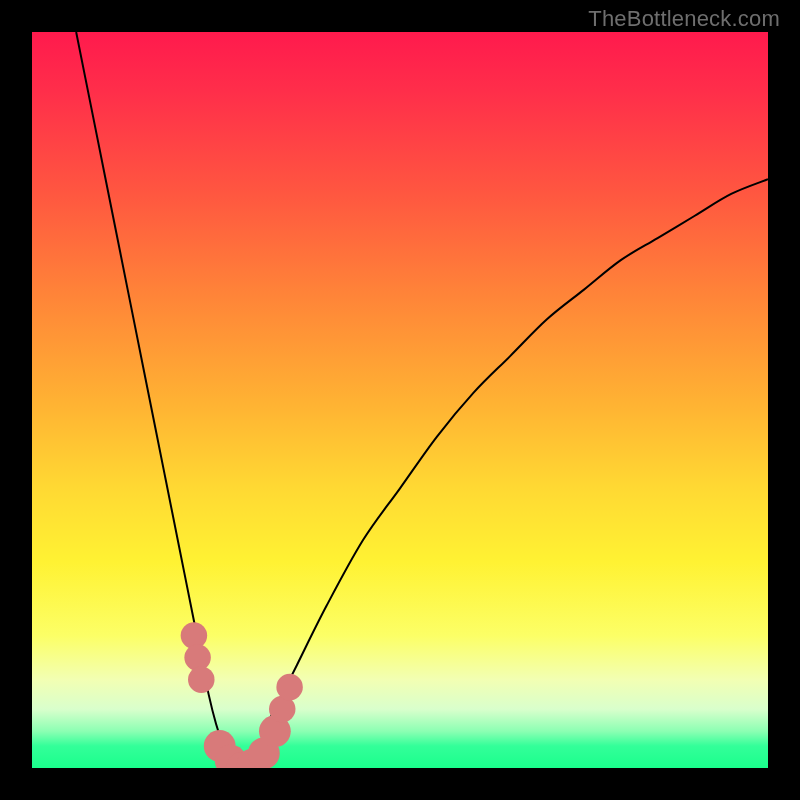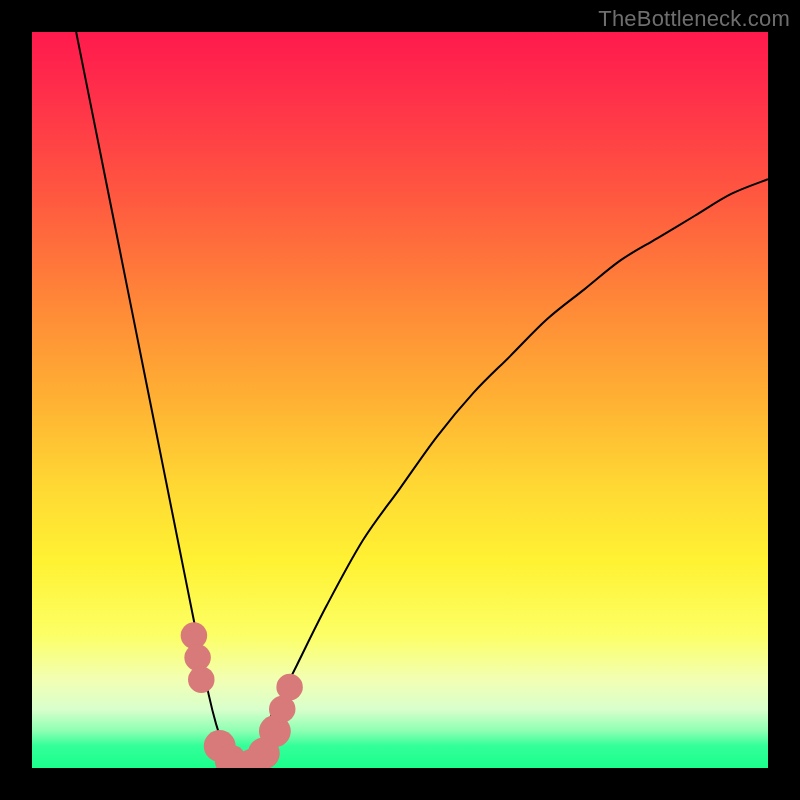--- a/index.html
+++ b/index.html
@@ -43,21 +43,21 @@
       #f2ffb3 88%,
       #d9ffcc 92%,
       #8cffb3 95%,
       #33ff99 97%,
       #1aff8c 100%
     );
   }
   .watermark {
     position: absolute;
     top: 6px;
-    right: 10px;
+    right: 20px;
     font-size: 22px;
     color: #6e6e6e;
     font-weight: 500;
     letter-spacing: 0.2px;
     user-select: none;
   }
   svg.curve {
     position: absolute;
     inset: 0;
     width: 100%;

